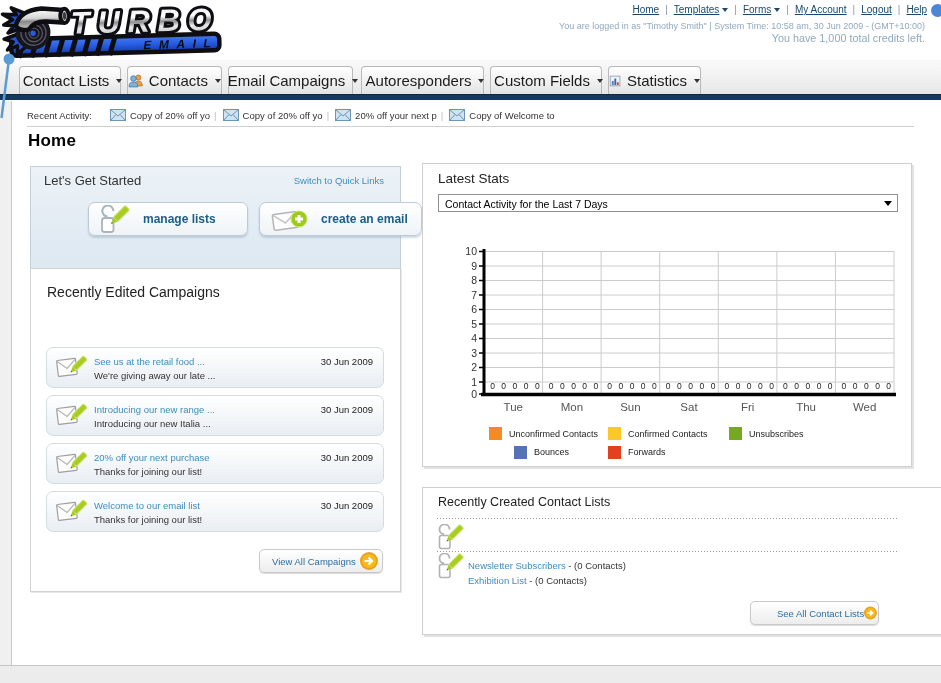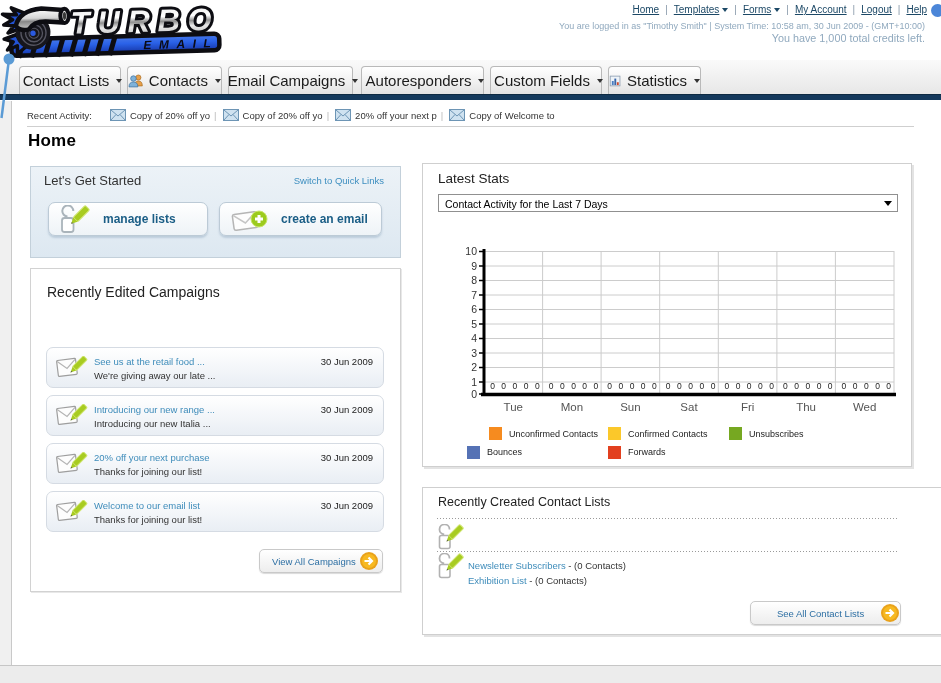--- a/index.html
+++ b/index.html
@@ -32,24 +32,24 @@
 
 #recentbar { position:absolute; left:27px; top:105px; width:887px; height:20px; font-size:9.5px; color:#333; display:flex; align-items:center; }
 #recentbar .item { display:inline-flex; align-items:center; }
 #recentbar .env { margin:0 4px 0 0; }
 #recentbar .isep { color:#bbb; margin-left:4px; margin-right:6px; }
 #recentline { position:absolute; left:27px; top:126px; width:887px; border-top:1px solid #cfcfcf; }
 
 h1 { position:absolute; left:28px; top:131px; font-size:17px; font-weight:bold; color:#000; letter-spacing:0.2px; }
 
 
-#started { position:absolute; left:30px; top:166px; width:371px; height:92px; background:linear-gradient(#ecf2f7,#dde8f1); border:1px solid #c3d0da; }
+#started { position:absolute; left:30px; top:166px; width:371px; height:103px; background:linear-gradient(#ecf2f7,#dde8f1); border:1px solid #c3d0da; }
 #started .title { position:absolute; left:13px; top:6px; font-size:13px; color:#333; }
 #started .switch { position:absolute; right:16px; top:8px; font-size:9.5px; color:#3e8fc0; text-decoration:none; }
-.bigbtn { position:absolute; top:35px; height:34px; background:linear-gradient(#ffffff,#eef3f7); border:1px solid #bccad6; border-radius:7px; display:flex; align-items:center; justify-content:flex-start; font-size:12px; font-weight:bold; color:#1b5e86; box-shadow:0 2px 2px rgba(120,150,175,.35); }
+.bigbtn { position:absolute; top:35px; height:34px; background:linear-gradient(#ffffff,#eef3f7); border:1px solid #bccad6; border-radius:7px; display:flex; align-items:center; justify-content:flex-start; font-size:12px; font-weight:bold; color:#1b5e86; box-shadow:0 2px 2px rgba(120,150,175,.35);margin-left:40px; }
 #btn-manage { left:17px; width:160px; }
 #btn-create { left:188px; width:163px; }
 .bigbtn svg { margin-right:12px; }
 
 
 #campaigns { position:absolute; left:30px; top:268px; width:371px; height:324px; background:#fff; border:1px solid #d2d2d2; box-shadow:1px 1px 0 #e8e8e8; }
 #campaigns .title { position:absolute; left:16px; top:15px; font-size:14px; color:#222; }
 #showbar { position:absolute; left:15px; top:40px; width:333px; height:20px; background:#d9e8f6; font-size:9px; display:flex; align-items:center; }
 #showbar .lbl { font-size:8px; color:#444; margin-left:9px; }
 #showbar .pill { background:#fff; border:1px solid #c2d2df; border-radius:4px; padding:2px 5px; color:#2d6e9d; margin-left:2px; }
@@ -454,21 +454,21 @@
       <text x="239" y="172">Sat</text>
         <text x="297.6" y="172">Fri</text>
         <text x="356.1" y="172">Thu</text>
       <text x="414.7" y="172">Wed</text>
     </g>
   </svg>
 
   <div class="leg" style="left:489px; top:427px;"><span class="sq" style="background:#f68b1f;"></span>Unconfirmed Contacts</div>
   <div class="leg" style="left:608px; top:427px;"><span class="sq" style="background:#fbc82a;"></span>Confirmed Contacts</div>
   <div class="leg" style="left:729px; top:427px;"><span class="sq" style="background:#76a821;"></span>Unsubscribes</div>
-  <div class="leg" style="left:467px; top:445.5px;"><span class="sq" style="background:#5572b5;"></span>Bounces</div>
+  <div class="leg" style="left:514px; top:445.5px;"><span class="sq" style="background:#5572b5;"></span>Bounces</div>
   <div class="leg" style="left:608px; top:445.5px;"><span class="sq" style="background:#e2401f;"></span>Forwards</div>
 
   <div id="clists">
     <div class="title">Recently Created Contact Lists</div>
   </div>
   <div class="dotline" style="left:437px; top:518px; width:460px;"></div>
   <svg class="abs" style="left:437px; top:524px;" width="27" height="26" viewBox="0 0 27 26">
     <path d="M7.2 10.4 A5 5 0 1 1 12.5 5.5" fill="none" stroke="#b2b2b2" stroke-width="1.8"></path>
     <rect x="2.5" y="11.5" width="10.5" height="13" rx="2" fill="#fff" stroke="#b2b2b2" stroke-width="1.6"></rect>
     <g transform="rotate(45 18 9)">
@@ -482,21 +482,21 @@
   <svg class="abs" style="left:437px; top:553px;" width="27" height="26" viewBox="0 0 27 26">
     <path d="M7.2 10.4 A5 5 0 1 1 12.5 5.5" fill="none" stroke="#b2b2b2" stroke-width="1.8"></path>
     <rect x="2.5" y="11.5" width="10.5" height="13" rx="2" fill="#fff" stroke="#b2b2b2" stroke-width="1.6"></rect>
     <g transform="rotate(45 18 9)">
         <rect x="15.2" y="-0.5" width="5.6" height="16" rx="1.2" fill="#a8cc21" stroke="#d3e77a" stroke-width="1"></rect>
         <path d="M15.4 15.5 L18 21 L20.6 15.5 Z" fill="#a8cc21"></path>
         <path d="M17.2 19.2 L18 21 L18.8 19.2 Z" fill="#555"></path>
       </g>
   </svg>
   <div class="clrow" style="left:468px; top:560px;"><a href="#">Newsletter Subscribers</a> - (0 Contacts)</div>
-  <div class="viewbtn" style="left:750px; top:601px; width:151px; padding:0 1px 0 26px;justify-content:space-between;">
+  <div class="viewbtn" style="left:750px; top:601px; width:129px; padding:0 1px 0 26px;justify-content:space-between;">
     <span class="txt">See All Contact Lists</span>
     <svg width="18" height="18" viewBox="0 0 18 18">
         <circle cx="9" cy="9" r="9" fill="#e9a21b"></circle>
         <circle cx="9" cy="9" r="7" fill="#f7b921"></circle>
         <path d="M4.5 9 L11 9 M8.5 5.5 L12 9 L8.5 12.5" fill="none" stroke="#fff" stroke-width="2.2"></path>
       </svg>
   </div>
 
 </div>
 

